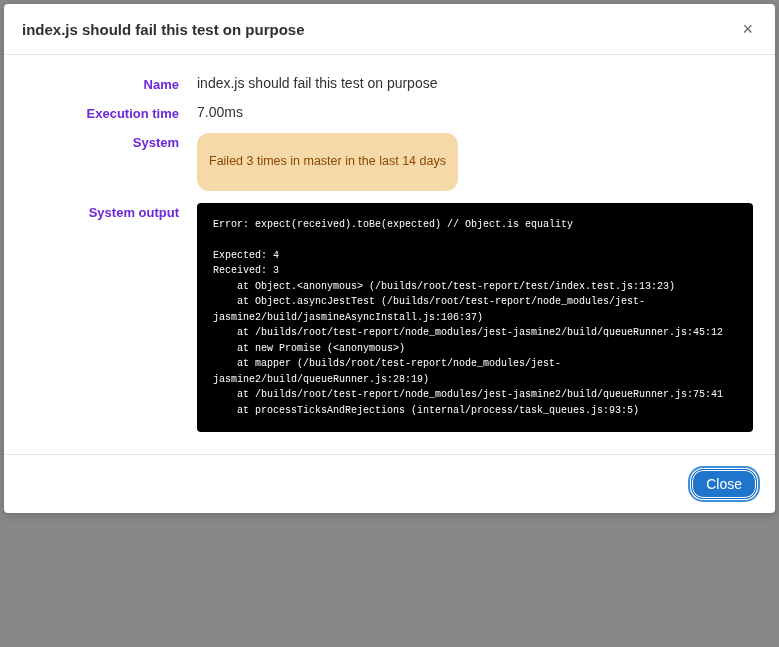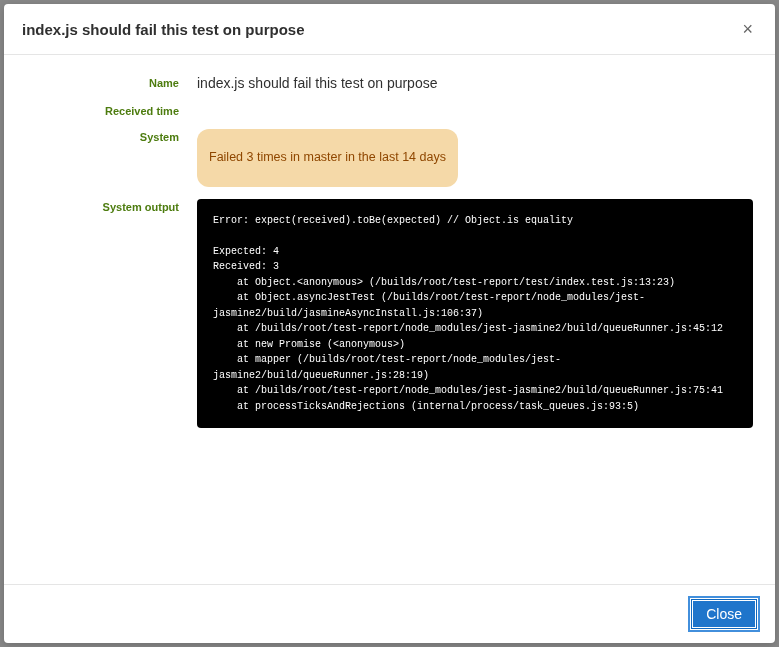--- a/index.html
+++ b/index.html
@@ -10,21 +10,21 @@
       background: #888;
       width: 779px;
       height: 647px;
       overflow: hidden;
     }
     .modal {
       background: #fff;
       margin: 4px;
       border-radius: 4px;
       width: 771px;
-      height: 639px;
+      height: 509px;
       display: flex;
       flex-direction: column;
       box-shadow: 0 2px 8px rgba(0,0,0,0.2);
     }
     .modal-header {
       display: flex;
       align-items: center;
       justify-content: space-between;
       padding: 14px 18px;
       border-bottom: 1px solid #e5e5e5;
@@ -52,22 +52,22 @@
       display: flex;
       align-items: flex-start;
       margin-bottom: 12px;
     }
     .row:last-child { margin-bottom: 16px; }
     .label {
       width: 175px;
       text-align: right;
       padding-right: 18px;
       font-weight: 600;
-      font-size: 11px;
-      color: #4d7c0f;
+      font-size: 13px;
+      color: #6d28d9;
       padding-top: 2px;
     }
     .value {
       flex: 1;
       font-size: 14px;
       color: #303030;
     }
     .history-badge {
       display: inline-block;
       background: #f5d9a8;
@@ -94,21 +94,21 @@
       padding: 14px 18px;
       display: flex;
       justify-content: flex-end;
     }
     .close-btn {
       background: #1f75cb;
       color: #fff;
       border: 1px solid #1068bf;
       font-size: 14px;
       padding: 6px 14px;
-      border-radius: 0;
+      border-radius: 12px;
       cursor: pointer;
       outline: 2px solid #428fdc;
       outline-offset: 1px;
       box-shadow: 0 0 0 1px #fff inset;
     }
   </style>
 </head>
 <body>
 
 <div class="modal">
@@ -119,21 +119,22 @@
   </div>
 
   <div class="modal-body">
 
     <div class="row">
       <div class="label">Name</div>
       <div class="value">index.js should fail this test on purpose</div>
     </div>
 
     <div class="row">
-      <div class="label">Received time</div>
+      <div class="label">Execution time</div>
+      <div class="value">7.00ms</div>
     </div>
 
     <div class="row">
       <div class="label">System</div>
       <div class="value">
         <span class="history-badge">Failed 3 times in master in the last 14 days</span>
       </div>
     </div>
 
     <div class="row">

